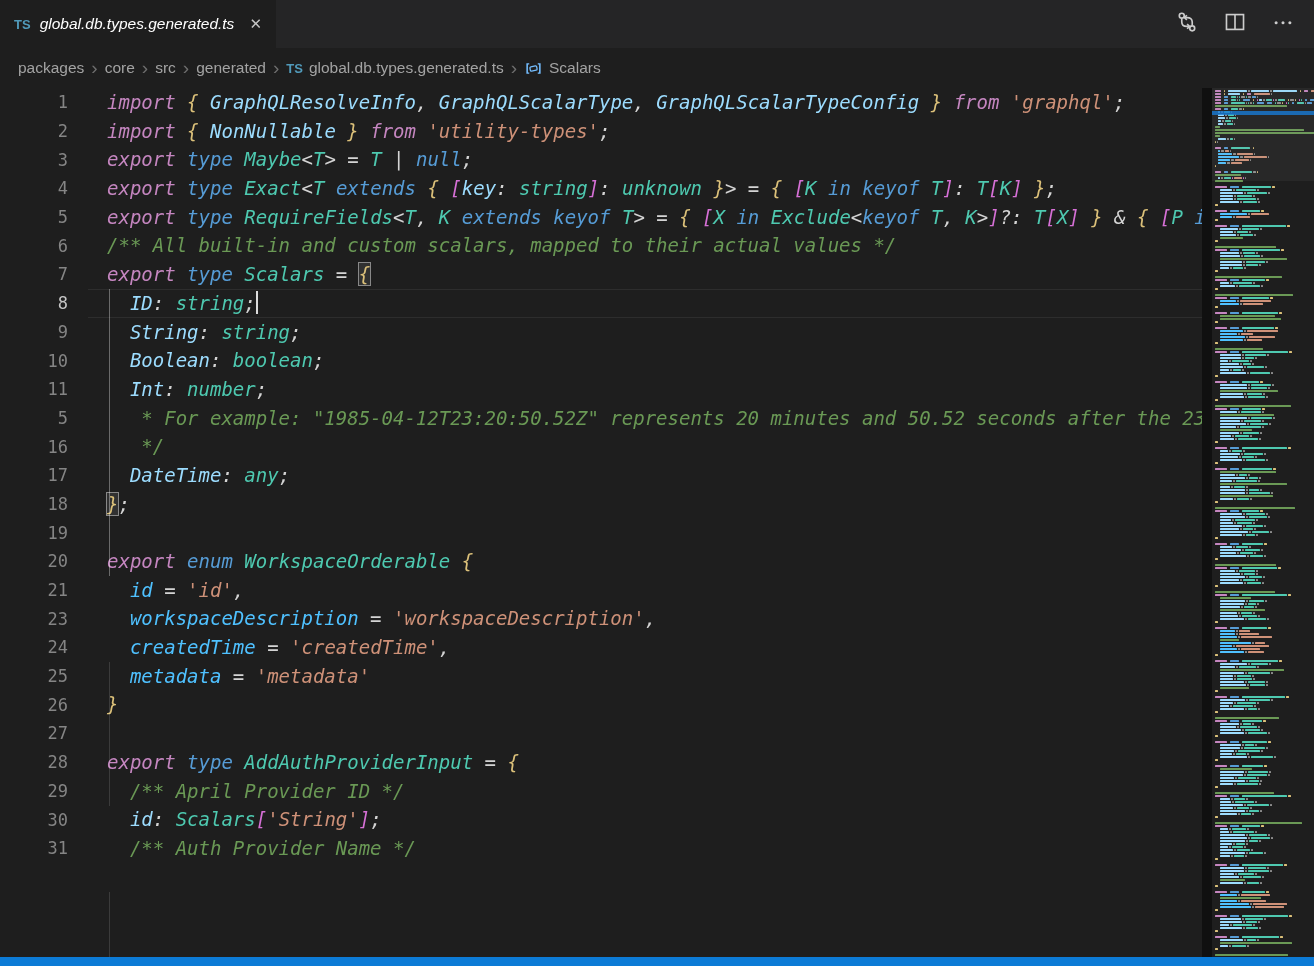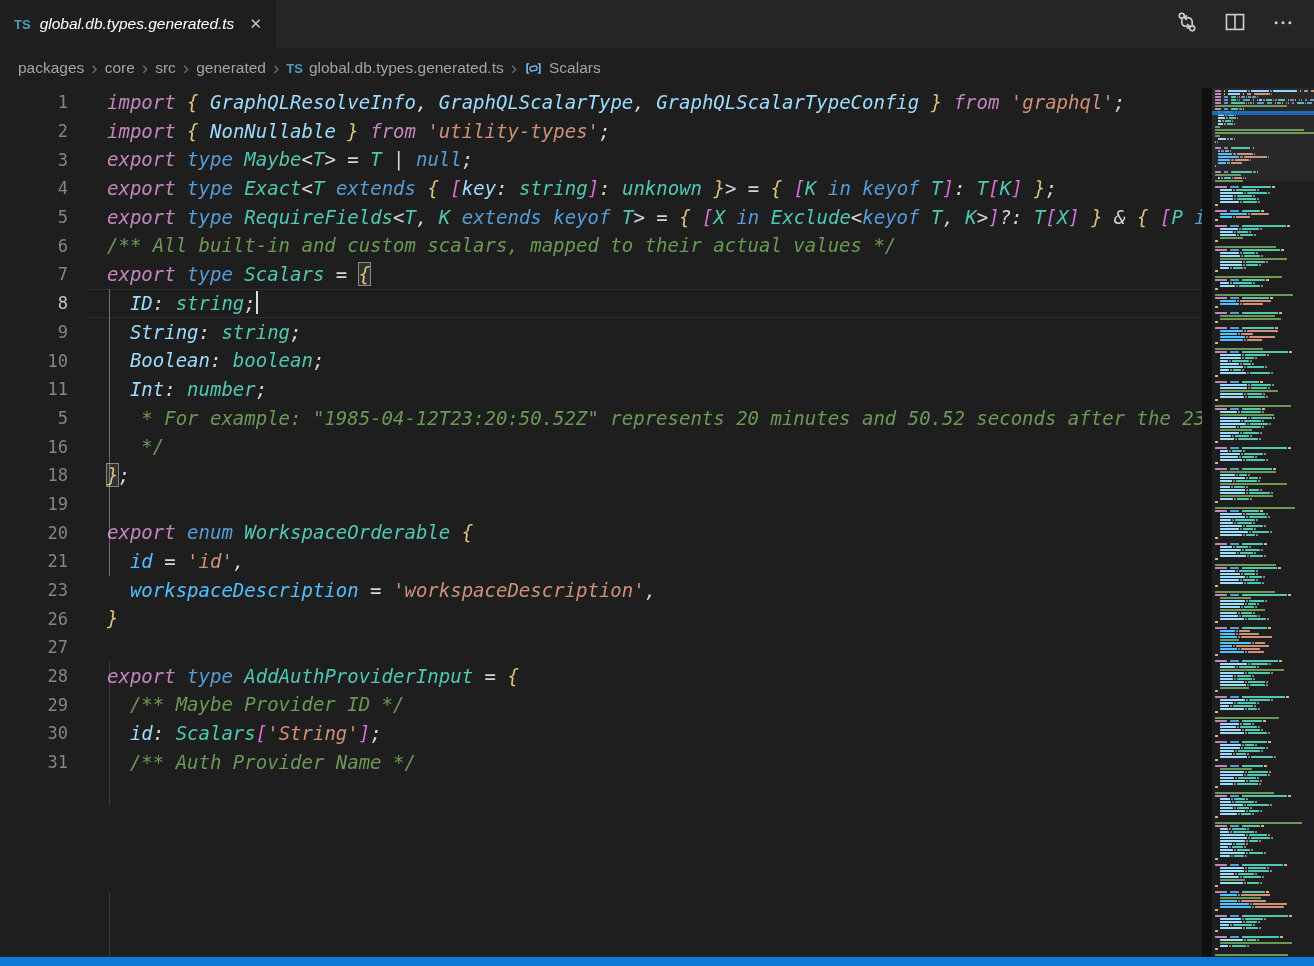--- a/index.html
+++ b/index.html
@@ -181,54 +181,66 @@
       </div>
       <div class="row">
         <div class="gutter-num">5</div>
         <div class="line-content"><span class="t-com">   * For example: "1985-04-12T23:20:50.52Z" represents 20 minutes and 50.52 seconds after the 23rd hour of April 12th, 1985 in UTC.</span></div>
       </div>
       <div class="row">
         <div class="gutter-num">16</div>
         <div class="line-content"><span class="t-com">   */</span></div>
       </div>
       <div class="row">
+        <div class="gutter-num">17</div>
+        <div class="line-content"><span class="t-fg">  </span><span class="t-var">DateTime</span><span class="t-fg">: </span><span class="t-type">any</span><span class="t-fg">;</span></div>
+      </div>
+      <div class="row">
         <div class="gutter-num">18</div>
         <div class="line-content"><span class="t-b1 bracket-match">}</span><span class="t-fg">;</span></div>
       </div>
       <div class="row">
         <div class="gutter-num">19</div>
         <div class="line-content"></div>
       </div>
       <div class="row">
         <div class="gutter-num">20</div>
         <div class="line-content"><span class="t-kw">export</span><span class="t-fg"> </span><span class="t-kw2">enum</span><span class="t-fg"> </span><span class="t-type">WorkspaceOrderable</span><span class="t-fg"> </span><span class="t-b1">{</span></div>
       </div>
       <div class="row">
         <div class="gutter-num">21</div>
         <div class="line-content"><span class="t-fg">  </span><span class="t-enm">id</span><span class="t-fg"> = </span><span class="t-str">'id'</span><span class="t-fg">,</span></div>
       </div>
       <div class="row">
         <div class="gutter-num">23</div>
         <div class="line-content"><span class="t-fg">  </span><span class="t-enm">workspaceDescription</span><span class="t-fg"> = </span><span class="t-str">'workspaceDescription'</span><span class="t-fg">,</span></div>
       </div>
       <div class="row">
+        <div class="gutter-num">24</div>
+        <div class="line-content"><span class="t-fg">  </span><span class="t-enm">createdTime</span><span class="t-fg"> = </span><span class="t-str">'createdTime'</span><span class="t-fg">,</span></div>
+      </div>
+      <div class="row">
+        <div class="gutter-num">25</div>
+        <div class="line-content"><span class="t-fg">  </span><span class="t-enm">metadata</span><span class="t-fg"> = </span><span class="t-str">'metadata'</span></div>
+      </div>
+      <div class="row">
         <div class="gutter-num">26</div>
         <div class="line-content"><span class="t-b1">}</span></div>
       </div>
       <div class="row">
         <div class="gutter-num">27</div>
         <div class="line-content"></div>
       </div>
       <div class="row">
         <div class="gutter-num">28</div>
         <div class="line-content"><span class="t-kw">export</span><span class="t-fg"> </span><span class="t-kw2">type</span><span class="t-fg"> </span><span class="t-type">AddAuthProviderInput</span><span class="t-fg"> = </span><span class="t-b1">{</span></div>
       </div>
       <div class="row">
         <div class="gutter-num">29</div>
-        <div class="line-content"><span class="t-com">  /** Maybe Provider ID */</span></div>
+        <div class="line-content"><span class="t-com">  /** April Provider ID */</span></div>
       </div>
       <div class="row">
         <div class="gutter-num">30</div>
         <div class="line-content"><span class="t-fg">  </span><span class="t-var">id</span><span class="t-fg">: </span><span class="t-type">Scalars</span><span class="t-b2">[</span><span class="t-str">'String'</span><span class="t-b2">]</span><span class="t-fg">;</span></div>
       </div>
       <div class="row">
         <div class="gutter-num">31</div>
         <div class="line-content"><span class="t-com">  /** Auth Provider Name */</span></div>
       </div>
     </div>

